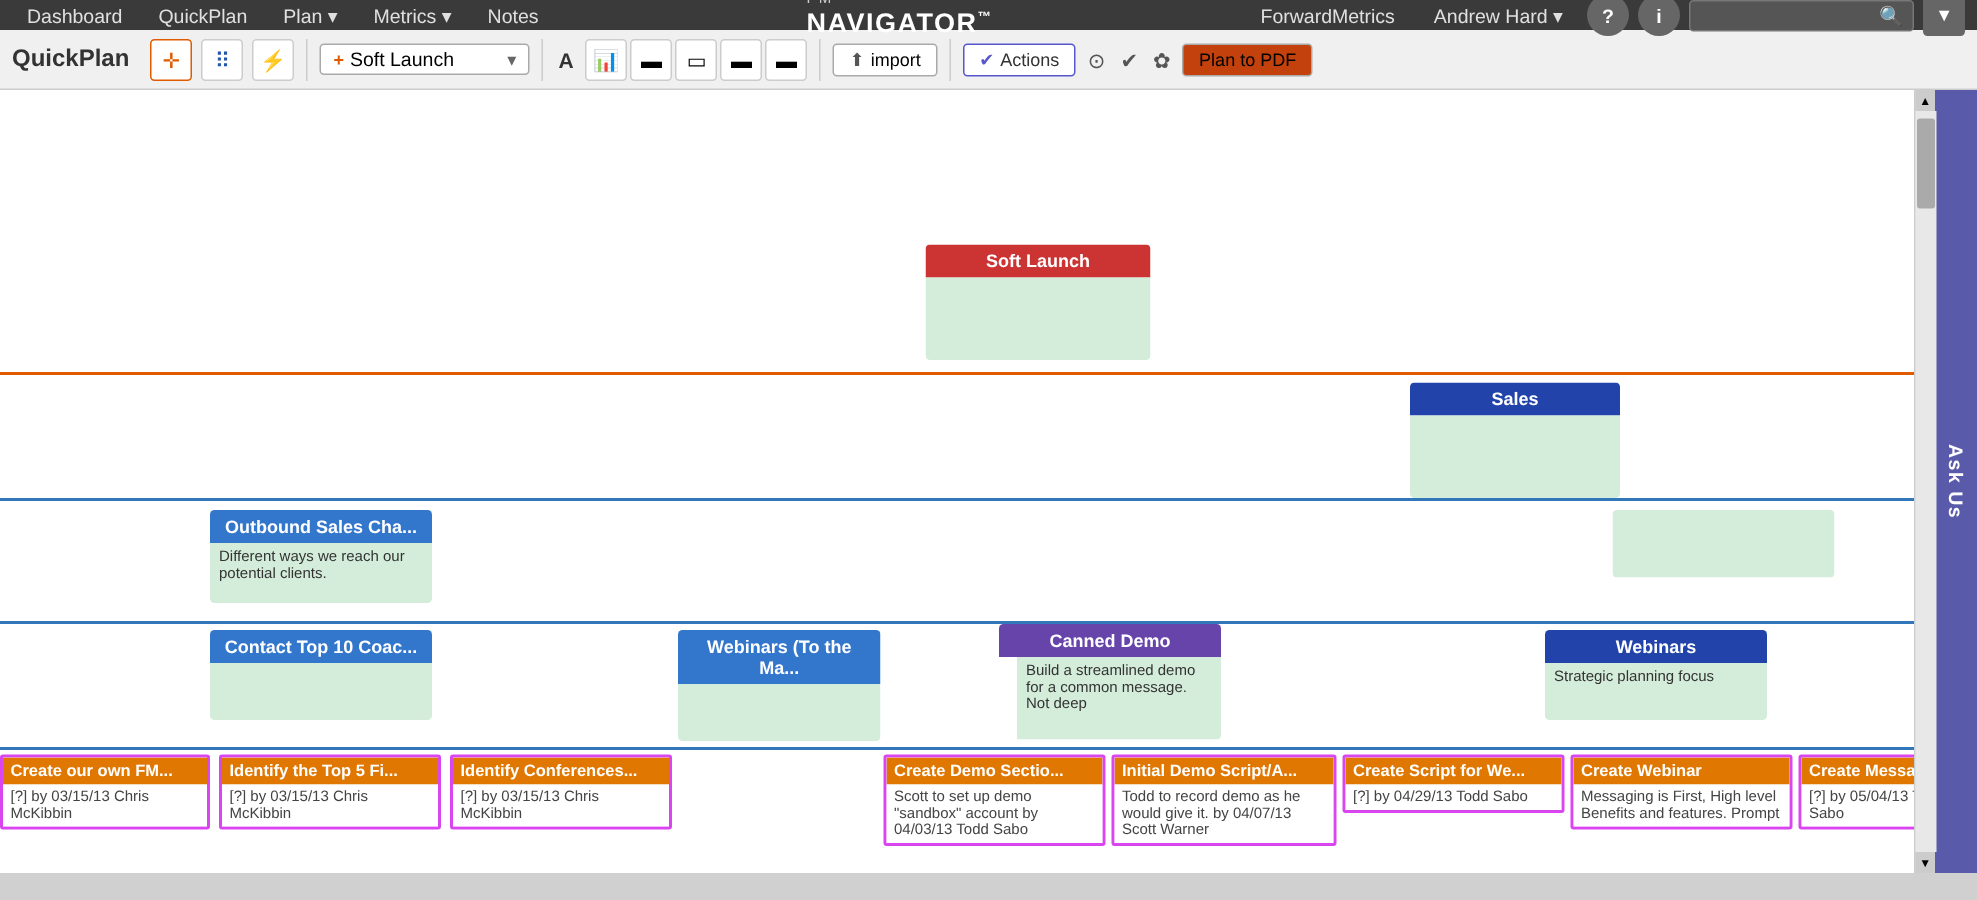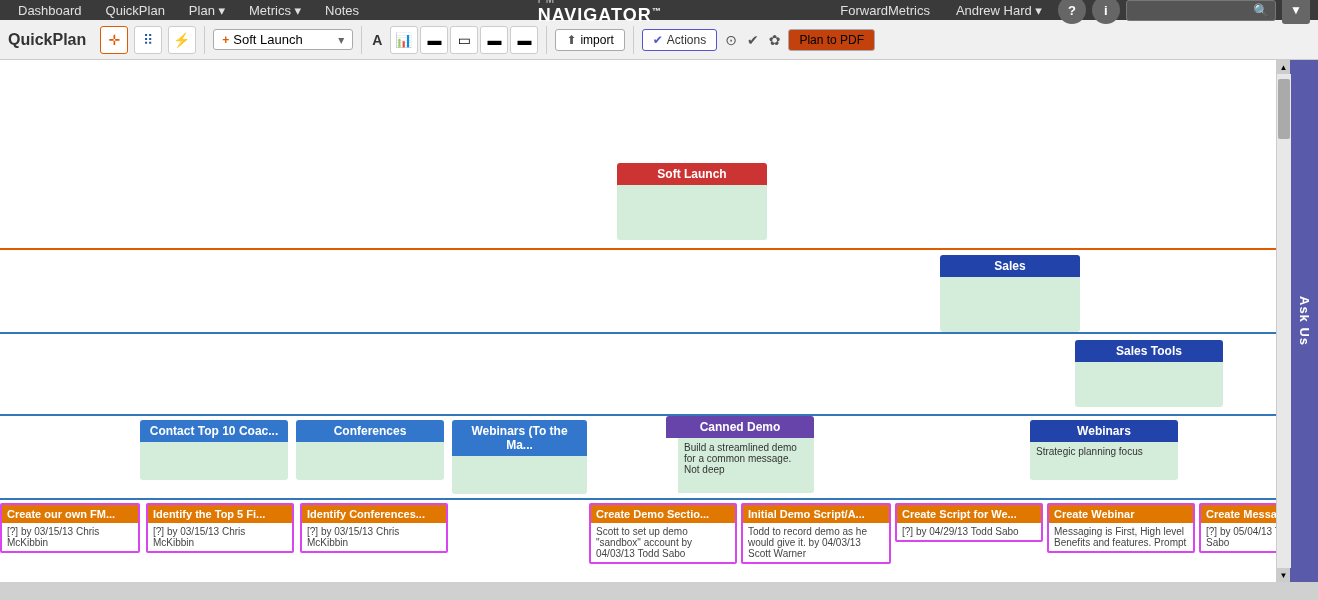--- a/index.html
+++ b/index.html
@@ -208,35 +208,34 @@
       <div class="node-box" style="left:617px;top:103px;width:150px;">
         <div class="node-header red">Soft Launch</div>
         <div class="node-body" style="height:55px;"></div>
       </div>
 
       <div class="node-box" style="left:940px;top:195px;width:140px;">
         <div class="node-header dark-blue">Sales</div>
         <div class="node-body" style="height:55px;"></div>
       </div>
 
+      <div class="node-box" style="left:140px;top:280px;width:148px;">
+        <div class="node-header blue">Outbound Sales Cha...</div>
+        <div class="node-body" style="height:40px;font-size:10px;">Different ways we reach our potential clients.</div>
+      </div>
 
       <div class="node-box" style="left:1075px;top:280px;width:148px;">
-        <div class="node-header dark-blue">Sales Tools</div>
         <div class="node-body" style="height:45px;"></div>
       </div>
 
       <div class="node-box" style="left:140px;top:360px;width:148px;">
         <div class="node-header blue">Contact Top 10 Coac...</div>
         <div class="node-body" style="height:38px;"></div>
       </div>
 
-      <div class="node-box" style="left:296px;top:360px;width:148px;">
-        <div class="node-header blue">Conferences</div>
-        <div class="node-body" style="height:38px;"></div>
-      </div>
 
       <div class="node-box" style="left:452px;top:360px;width:135px;">
         <div class="node-header blue">Webinars (To the Ma...</div>
         <div class="node-body" style="height:38px;"></div>
       </div>
 
       <div class="node-box" style="left:666px;top:356px;width:148px;">
         <div class="node-header purple">Canned Demo</div>
         <div class="node-body" style="height:55px;font-size:10px;margin-left:12px;">Build a streamlined demo for a common message. Not deep</div>
       </div>
@@ -261,21 +260,21 @@
         <div class="task-body">[?] by 03/15/13 Chris McKibbin</div>
       </div>
 
       <div class="task-box" style="left:589px;top:443px;width:148px;">
         <div class="task-header">Create Demo Sectio...</div>
         <div class="task-body">Scott to set up demo "sandbox" account by 04/03/13 Todd Sabo</div>
       </div>
 
       <div class="task-box" style="left:741px;top:443px;width:150px;">
         <div class="task-header">Initial Demo Script/A...</div>
-        <div class="task-body">Todd to record demo as he would give it. by 04/03/13 Scott Warner</div>
+        <div class="task-body">Todd to record demo as he would give it. by 04/07/13 Scott Warner</div>
       </div>
 
       <div class="task-box" style="left:895px;top:443px;width:148px;">
         <div class="task-header">Create Script for We...</div>
         <div class="task-body">[?] by 04/29/13 Todd Sabo</div>
       </div>
 
       <div class="task-box" style="left:1047px;top:443px;width:148px;">
         <div class="task-header">Create Webinar</div>
         <div class="task-body">Messaging is First, High level Benefits and features. Prompt</div>

